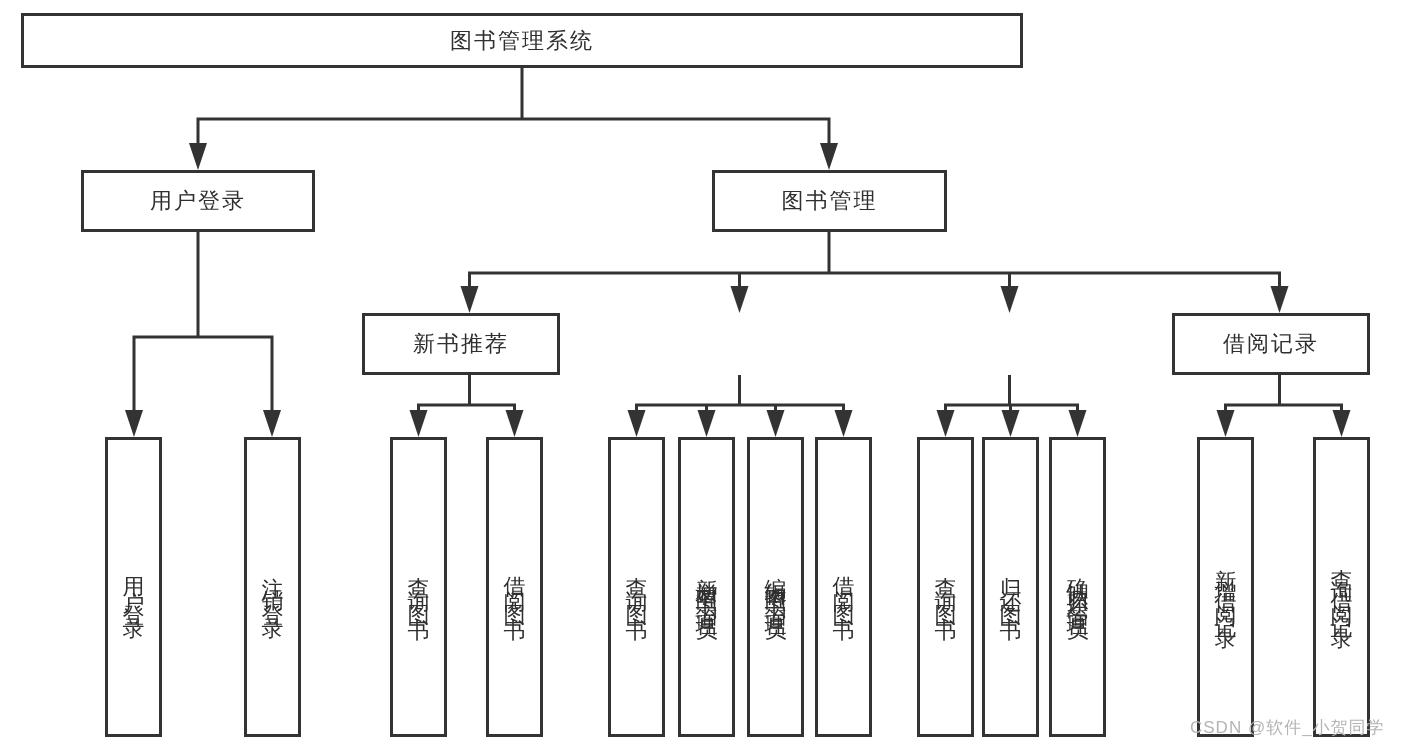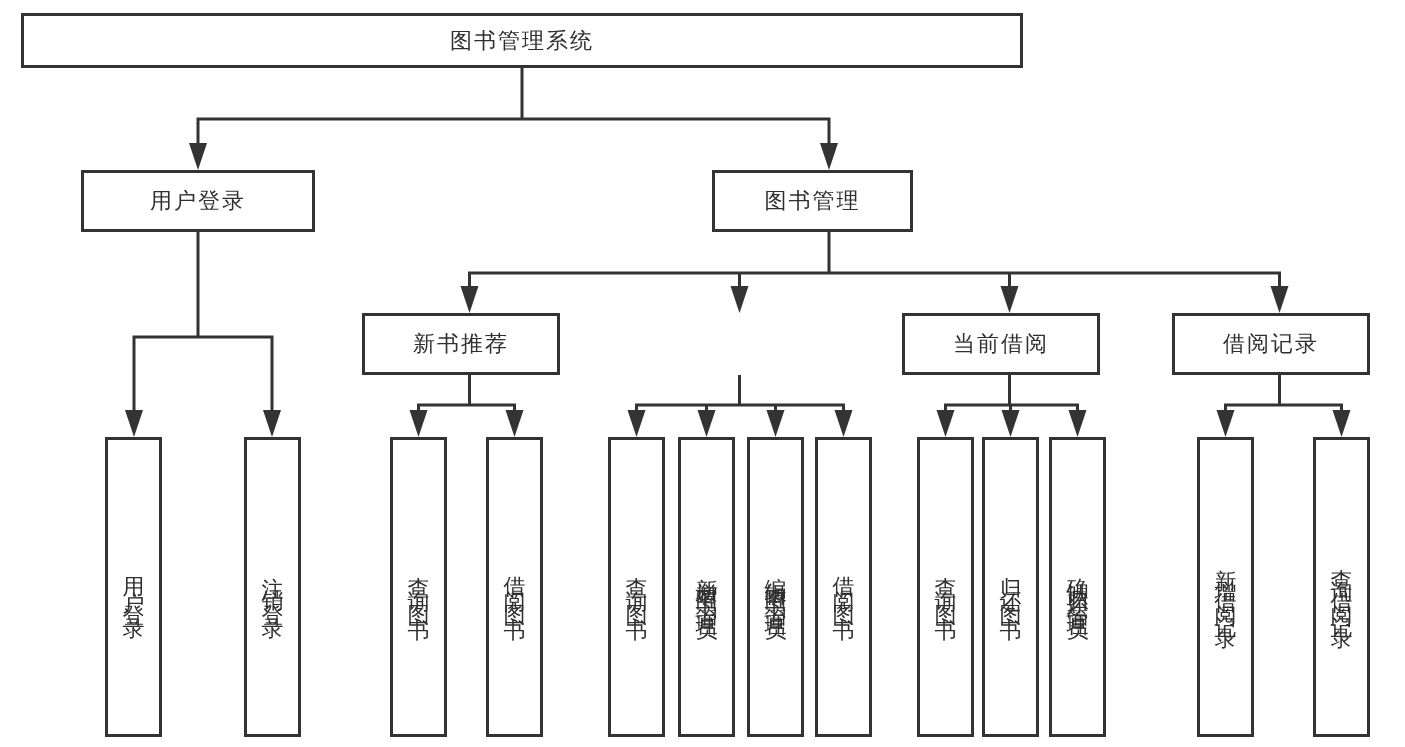--- a/index.html
+++ b/index.html
@@ -92,29 +92,26 @@
     <polygon points="1341.5,437 1332.5,410 1350.5,410"></polygon>
   </svg>
 
   <div class="node" style="left:21px;top:13px;width:1002px;height:55px">
     <span class="hlabel">图书管理系统</span>
   </div>
 
   <div class="node" style="left:81px;top:170px;width:234px;height:62px">
     <span class="hlabel">用户登录</span>
   </div>
-  <div class="node" style="left:712px;top:170px;width:201px;height:62px">
+  <div class="node" style="left:712px;top:170px;width:235px;height:62px">
     <span class="hlabel">图书管理</span>
   </div>
 
   <div class="node lvl3" style="left:362px">
     <span class="hlabel">新书推荐</span>
-  </div>
-  <div class="node lvl3" style="left:902px">
-    <span class="hlabel">当前借阅</span>
   </div>
   <div class="node lvl3" style="left:1172px">
     <span class="hlabel">借阅记录</span>
   </div>
 
   <div class="node leaf" style="left:105px">
     <span class="vlabel">用户登录</span>
   </div>
   <div class="node leaf" style="left:244px">
     <span class="vlabel">注销登录</span>
@@ -150,14 +147,15 @@
     <span class="vlabel tight">确认归还（管理员）</span>
   </div>
 
   <div class="node leaf" style="left:1197px">
     <span class="vlabel mid">新增借阅记录</span>
   </div>
   <div class="node leaf" style="left:1313px">
     <span class="vlabel mid">查询借阅记录</span>
   </div>
 
+  <div class="watermark">CSDN @软件_小贺同学</div>
 
 </div>
 
 </body></html>

